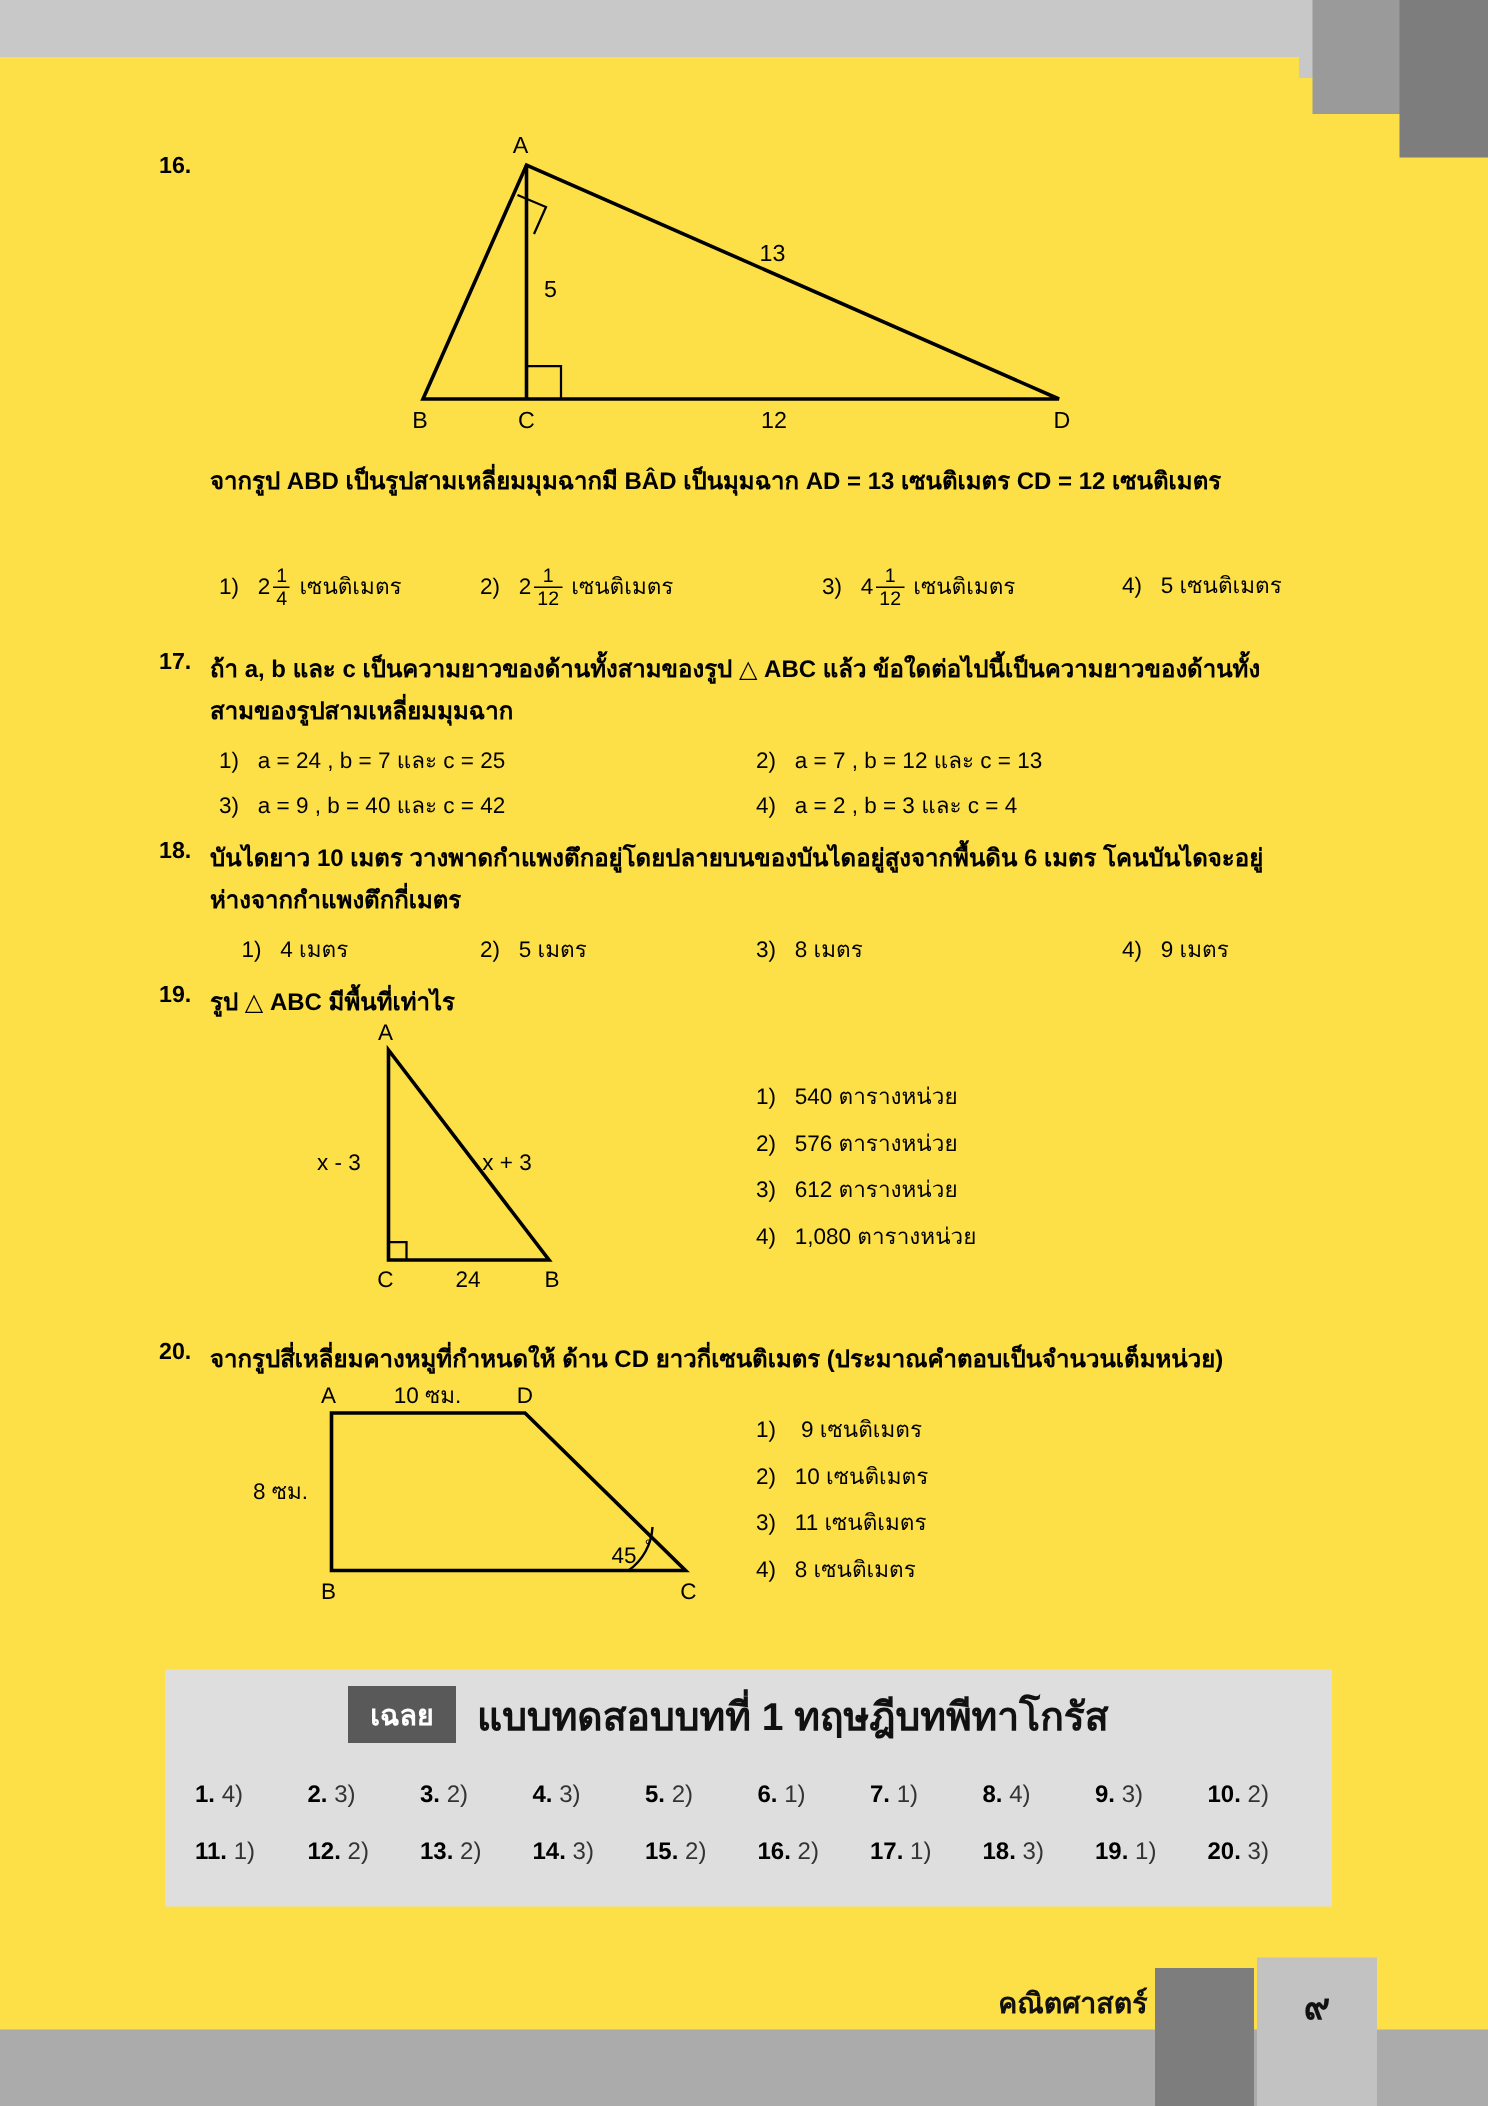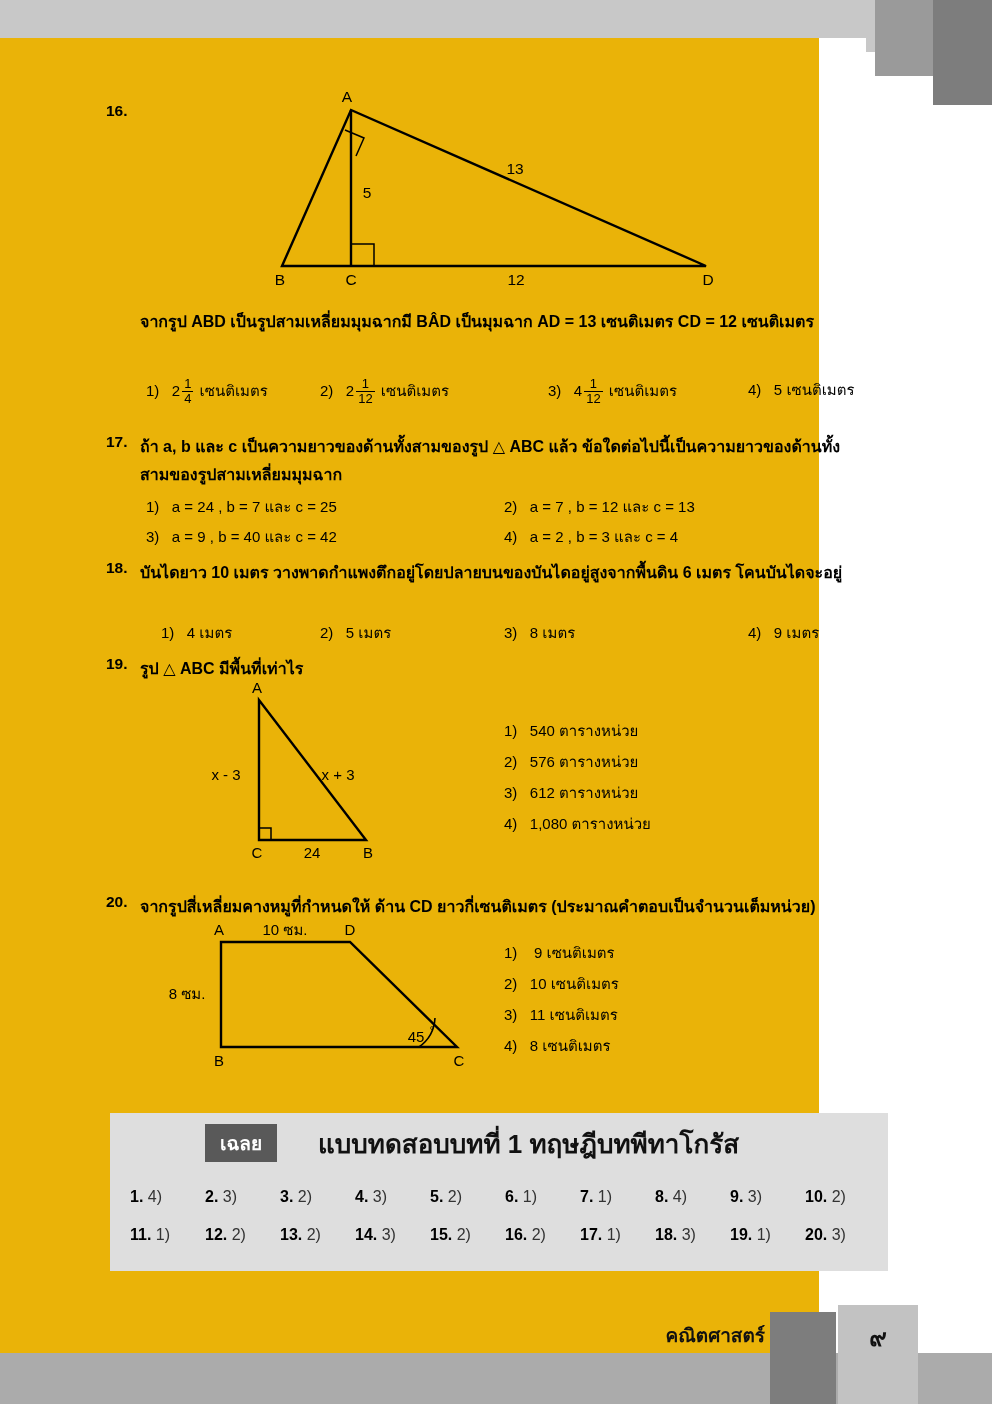--- a/index.html
+++ b/index.html
@@ -3,21 +3,21 @@
 <meta charset="utf-8">
 <style>
   * { box-sizing: border-box; margin: 0; padding: 0; }
   html, body {
     width: 992px; height: 1404px;
     background: #ffffff;
     font-family: "Liberation Sans", "DejaVu Sans", sans-serif;
     color: #000000;
     overflow: hidden;
   }
-  .page { position: relative; width: 819px; height: 1404px; background:#eab308; }
+  .page { position: relative; width: 992px; height: 1404px; background:#fde047; }
 
   
   .top-band      { position:absolute; left:0; top:0; width:992px; height:38px; background:#c8c8c8; }
   .tr-light      { position:absolute; left:866px; top:0;  width:60px;  height:52px;  background:#c8c8c8; }
   .tr-mid        { position:absolute; left:875px; top:0;  width:62px;  height:76px;  background:#9a9a9a; }
   .tr-dark       { position:absolute; left:933px; top:0;  width:59px;  height:105px; background:#7d7d7d; }
   .bottom-band   { position:absolute; left:0; top:1353px; width:992px; height:51px; background:#ababab; }
   .foot-dark     { position:absolute; left:770px; top:1312px; width:66px; height:92px; background:#7d7d7d; }
   .foot-light    { position:absolute; left:838px; top:1305px; width:80px; height:99px; background:#c2c2c2; }
 
@@ -55,21 +55,21 @@
   .frac .den { padding:0 2px; }
 
   .ovl { border-top:1.4px solid #000; padding-top:0px; display:inline-block; line-height:1.05;}
 
   
   .key-box {
     position:absolute; left:110px; top:1113px; width:778px; height:158px;
     background:#dedede;
   }
   .key-badge {
-    position:absolute; left:205px; top:1124px; width:72px; height:38px;
+    position:absolute; left:232px; top:1124px; width:72px; height:38px;
     background:#595959; color:#fff; font-size:19px; font-weight:bold;
     display:flex; align-items:center; justify-content:center;
   }
   .key-title {
     position:absolute; left:318px; top:1124px; height:38px;
     display:flex; align-items:center;
     font-size:26px; font-weight:bold; color:#111;
   }
   .key-row {
     position:absolute; left:130px; width:750px; height:30px;
@@ -167,20 +167,21 @@
       <span class="lbl">3)</span>
       &nbsp;&nbsp;<span>a = 9 , b = 40 และ c = 42</span>
     </div>
     <div class="opt" style="left:504px; top:525px;">
       <span class="lbl">4)</span>
       &nbsp;&nbsp;<span>a = 2 , b = 3 และ c = 4</span>
     </div>
 
     <div class="qnum" style="left:106px; top:559px;">18.</div>
     <div class="qtext" style="left:140px; top:559px; width:790px;">บันไดยาว 10 เมตร วางพาดกำแพงตึกอยู่โดยปลายบนของบันไดอยู่สูงจากพื้นดิน 6 เมตร โคนบันไดจะอยู่</div>
+    <div class="qtext" style="left:140px; top:587px; width:790px;">ห่างจากกำแพงตึกกี่เมตร</div>
 
     <div class="opt" style="left:146px; top:621px;margin-left:15px;">
       <span class="lbl">1)</span>
       &nbsp;&nbsp;<span>4 เมตร</span>
     </div>
     <div class="opt" style="left:320px; top:621px;">
       <span class="lbl">2)</span>
       &nbsp;&nbsp;<span>5 เมตร</span>
     </div>
     <div class="opt" style="left:504px; top:621px;">

